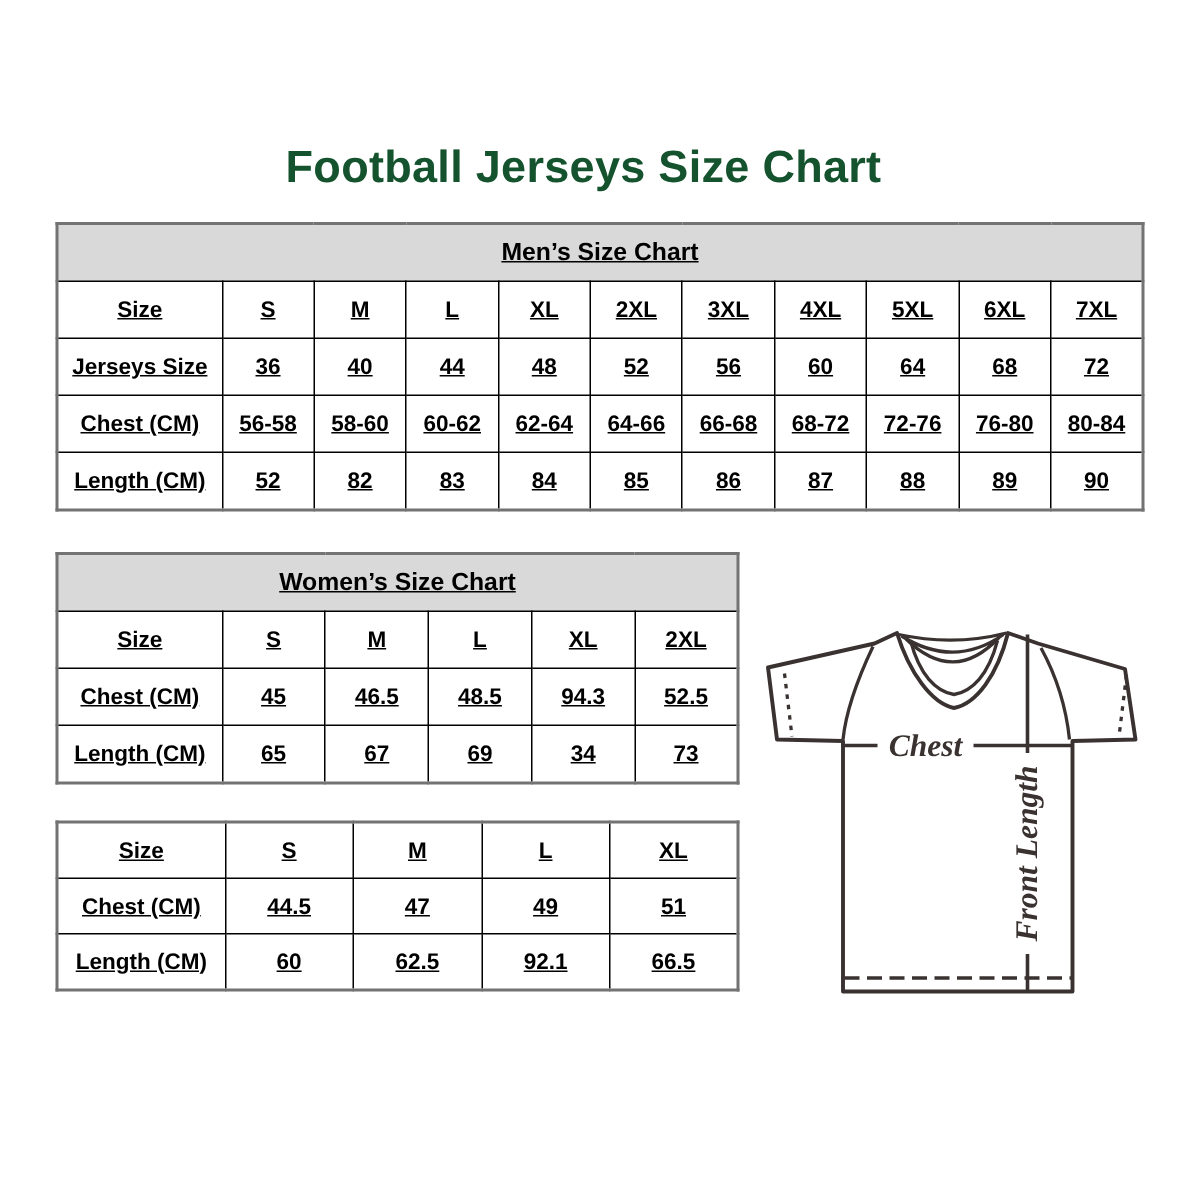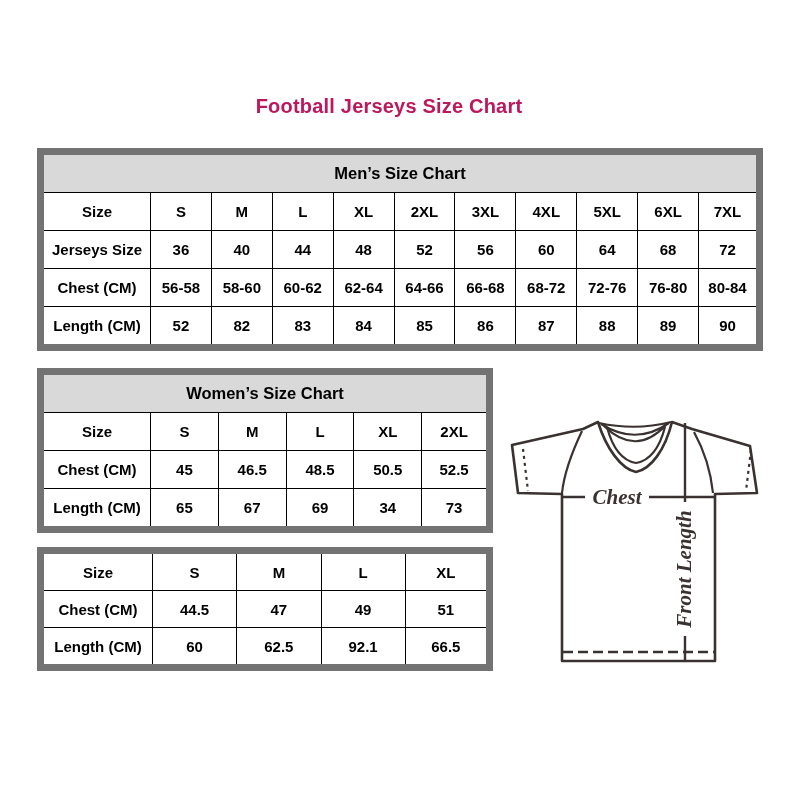--- a/index.html
+++ b/index.html
@@ -3,27 +3,28 @@
 <meta charset="utf-8">
 <style>
   html,body{margin:0;padding:0;}
   body{
     width:800px;height:800px;position:relative;background:#ffffff;
     font-family:"Liberation Sans",sans-serif;color:#000;
     overflow:hidden;
   }
   #page-title{
     position:absolute;top:95px;left:0;width:778px;
-    text-align:center;font-size:20px;font-weight:bold;color:#be185d;
+    text-align:center;font-size:30px;font-weight:bold;color:#14532d;
     letter-spacing:0.2px;
   }
   .size-table{position:absolute;}
   .size-table table{
     border-collapse:collapse;table-layout:fixed;width:100%;
-    border:7px solid #737373;
+    border:2px solid #737373;
+    text-decoration:underline;
   }
   .size-table td{
     border:1.5px solid #000;text-align:center;vertical-align:middle;
     font-weight:bold;color:#000;padding:0;
   }
   .size-table td.band{
     background:var(--band-bg,#d9d9d9);
     font-size:16.5px;height:37px;
   }
   .size-table td.colhead,
@@ -143,21 +144,21 @@
           <td class="colhead">M</td>
           <td class="colhead">L</td>
           <td class="colhead">XL</td>
           <td class="colhead">2XL</td>
         </tr>
         <tr>
           <td class="rowhead">Chest (CM)</td>
           <td class="cell">45</td>
           <td class="cell">46.5</td>
           <td class="cell">48.5</td>
-          <td class="cell">50.5</td>
+          <td class="cell">94.3</td>
           <td class="cell">52.5</td>
         </tr>
         <tr>
           <td class="rowhead">Length (CM)</td>
           <td class="cell">65</td>
           <td class="cell">67</td>
           <td class="cell">69</td>
           <td class="cell">34</td>
           <td class="cell">73</td>
         </tr>

